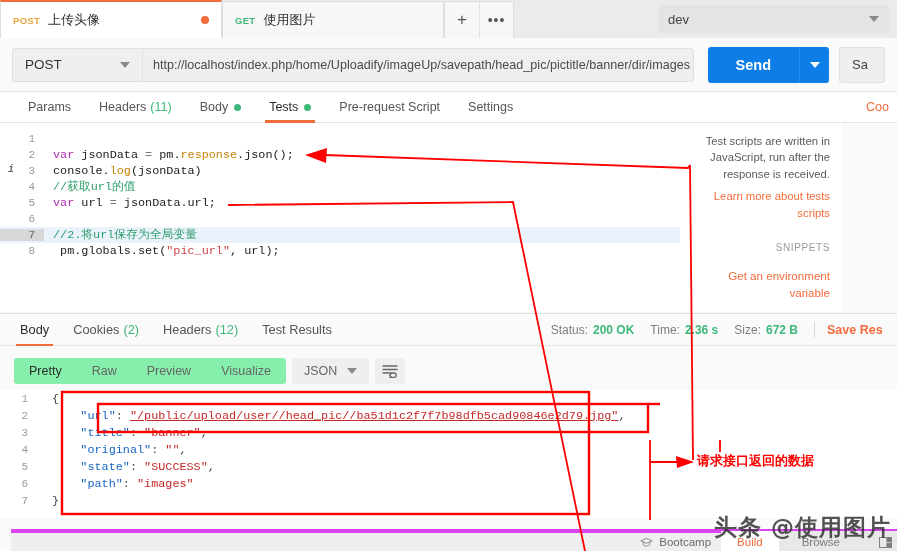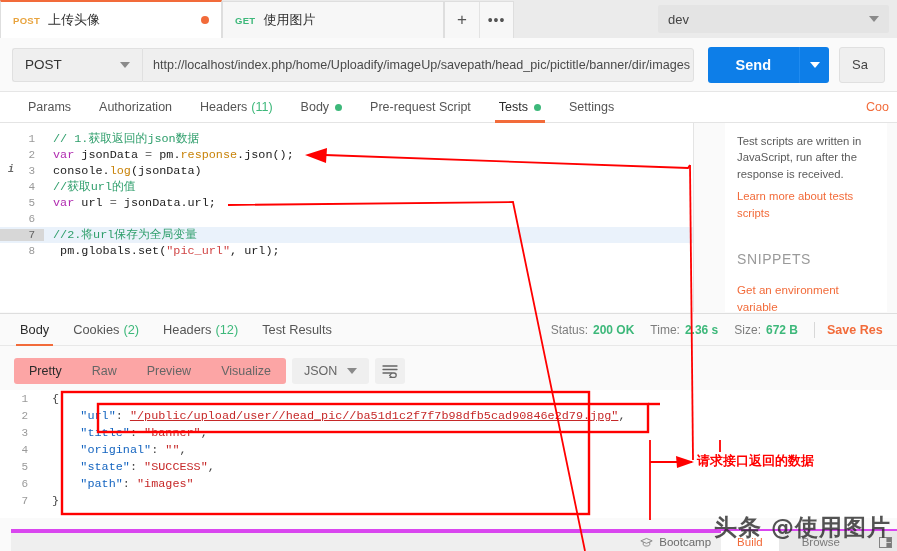--- a/index.html
+++ b/index.html
@@ -223,32 +223,33 @@
   .codetxt { padding-left: 9px; white-space: pre; }
   .c-com { color: #2e9e6b; }
   .c-kw  { color: #b02bb0; }
   .c-str { color: #d14545; }
   .c-op  { color: #777; }
   .c-meth{ color: #c8830a; }
   .c-plain { color: #222; }
 
   
   .snippets {
-    position: absolute; left: 725px; top: 123px;
+    position: absolute; left: 680px; top: 123px;
     width: 162px; height: 189px;
     background: #ffffff;
     padding: 10px 12px 0 12px;
     font-size: 11.3px; color: #555;
     line-height: 1.45;
+    text-align: right;
   }
   .snip-desc { color: #5a5a5a; }
   .snip-link { color: #f26b3a; display: block; margin-top: 6px; }
   .snip-head {
-    color: #9a9a9a; font-size: 14px;
-    letter-spacing: .6px; margin-top: 28px;
+    color: #9a9a9a; font-size: 10px;
+    letter-spacing: .6px; margin-top: 20px;
   }
   .snip-item {
     color: #f26b3a; display: block; margin-top: 13px;
     font-size: 11.6px;
   }
 
   
   .respbar {
     position: absolute; left: 0; top: 313px;
     width: 897px; height: 33px;
@@ -290,21 +291,21 @@
 
   
   .viewtabs {
     position: absolute; left: 0; top: 355px;
     width: 897px; height: 32px;
     display: flex; align-items: center;
     padding-left: 14px;
   }
   .vgrp {
     display: flex; align-items: flex-start;
-    background: #fca5a5; border-radius: 3px;
+    background: #86efac; border-radius: 3px;
     height: 26px;
   }
   .vtab {
     font-size: 12.5px; color: #666;
     padding: 0 15px; height: 26px;
     display: flex; align-items: center;
   }
   .vtab.active { color: #2b2b2b; }
   .fmtsel {
     margin-left: 6px; height: 26px;
@@ -428,49 +429,45 @@
       </div>
     </div>
     <div class="savebtn">Sa</div>
   </div>
 
   <div class="reqtabs">
     <div class="rtab">
         <span>Params</span>
       </div>
     <div class="rtab">
-        <span>Authorization</span>
-      </div>
-    <div class="rtab">
       <span>Headers</span>
       <span class="cnt">(11)</span>
     </div>
     <div class="rtab">
       <span>Body</span>
       <span class="gdot"></span>
     </div>
+    <div class="rtab active">
+      <span>Tests</span>
+      <span class="gdot"></span>
+    </div>
     <div class="rtab">
         <span>Pre-request Script</span>
       </div>
-    <div class="rtab active">
-      <span>Tests</span>
-      <span class="gdot"></span>
-    </div>
     <div class="rtab">
         <span>Settings</span>
       </div>
     <div class="cookies-link">Coo</div>
   </div>
 
   <div class="editor">
     <div style="height:8px"></div>
 
     <div class="codeline">
       <span class="gutter">1</span>
-      <span class="codetxt c-com">// 1.获取返回的json数据</span>
     </div>
 
     <div class="codeline">
       <span class="gutter">2</span>
       <span class="codetxt"><span class="c-kw">var</span><span class="c-plain"> jsonData </span><span class="c-op">=</span><span class="c-plain"> pm.</span><span class="c-meth">response</span><span class="c-plain">.json();</span></span>
     </div>
 
     <div class="codeline">
       <span class="gutter"><span class="info-i">i</span><span>3</span></span>
       <span class="codetxt"><span class="c-plain">console.</span><span class="c-meth">log</span><span class="c-plain">(jsonData)</span></span>

